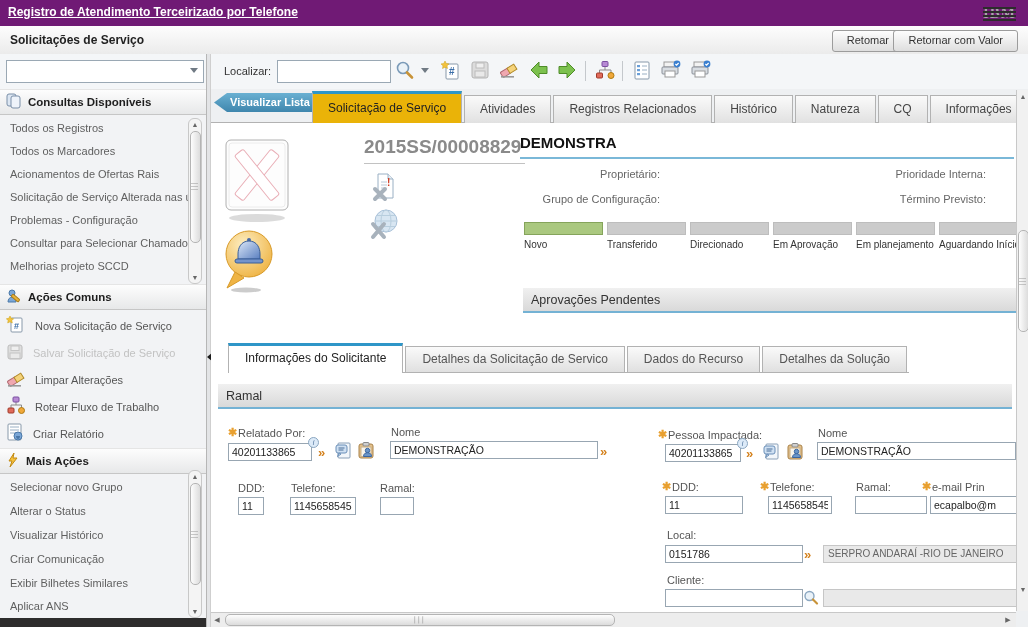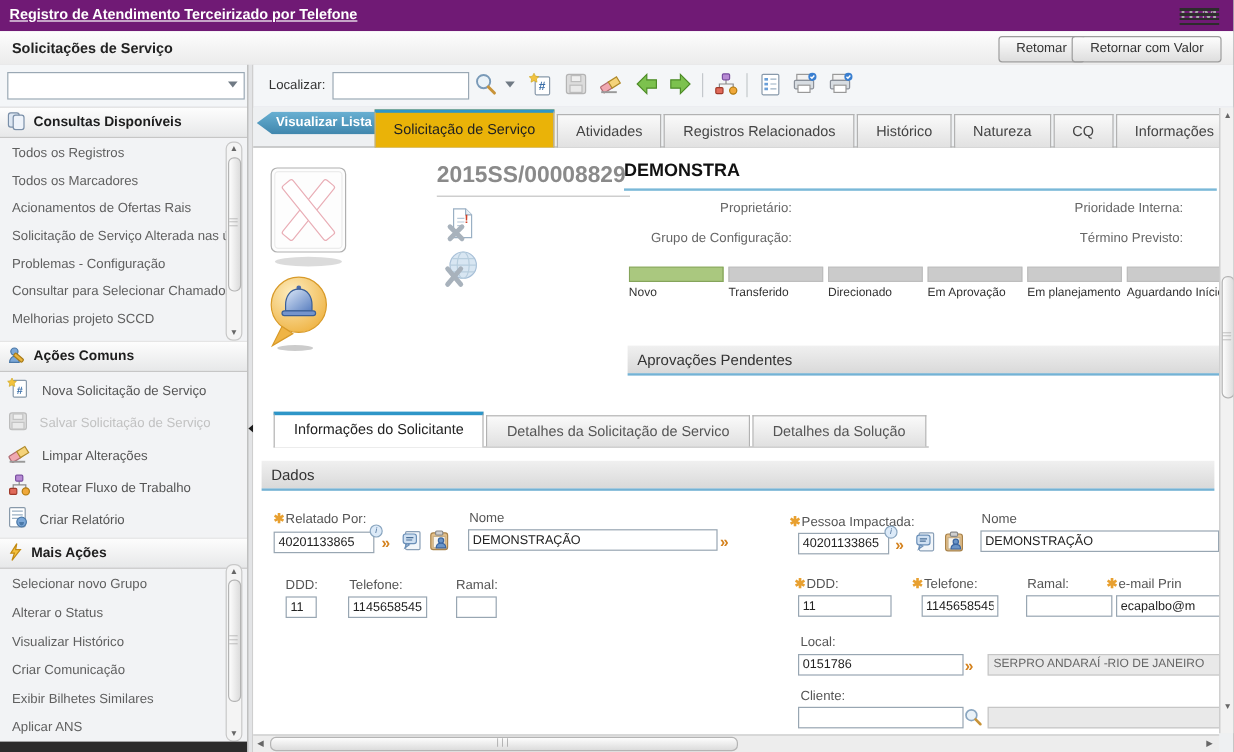--- a/index.html
+++ b/index.html
@@ -365,24 +365,25 @@
         <div class="sfb"></div>
         <div class="sfl">Aguardando Início E</div>
       </div>
   </div>
 
   <div class="abs secbar" style="left:523px;top:288px;width:493px;">Aprovações Pendentes</div>
 
   <div class="abs subtabs">
     <div class="subtab active">Informações do Solicitante</div>
     <div class="subtab">Detalhes da Solicitação de Servico</div>
+    <div class="subtab">Dados do Recurso</div>
     <div class="subtab">Detalhes da Solução</div>
   </div>
 
-  <div class="abs secbar" style="left:218px;top:384px;width:794px;">Dados</div>
+  <div class="abs secbar" style="left:218px;top:384px;width:794px;">Ramal</div>
 
   <span class="req" style="left:228px;top:426px;">✱</span>
   <span class="lbl" style="left:238px;top:427px;">Relatado Por:</span>
   <input class="inp" style="left: 228px; top: 443px; width: 76px;" value="40201133865">
   <span class="info" style="left:308px;top:437px;">i</span>
   <span class="chev" style="left:318px;top:445px;">»</span>
   <span class="fico" style="left:334px;top:441px;">
     <svg width="19" height="19">
         <rect x="4" y="2" width="12" height="15" rx="1" fill="#f2f6fa" stroke="#8aa0b8"></rect>
         <rect x="2" y="4" width="11" height="8" rx="2" fill="#cfe0f2" stroke="#6a8fb8"></rect>

